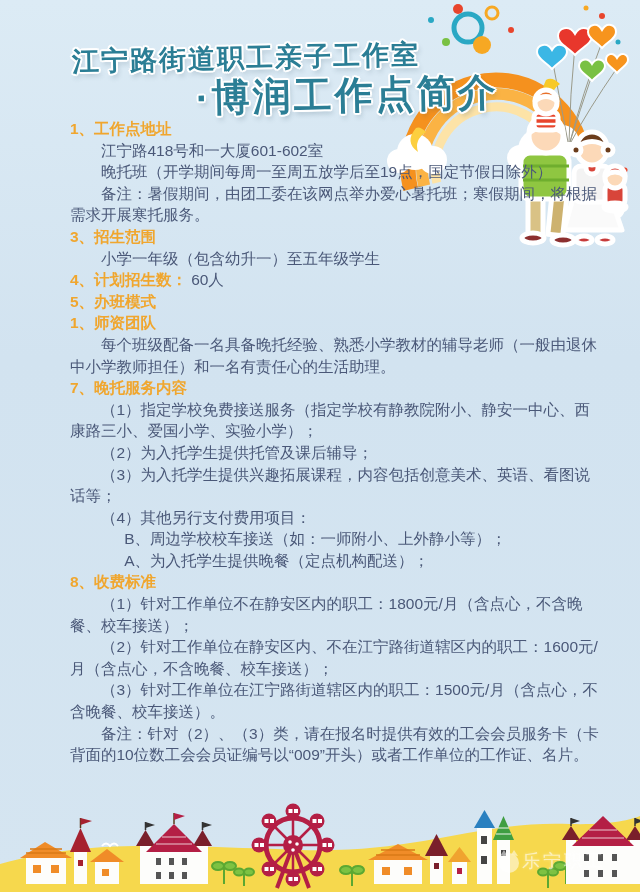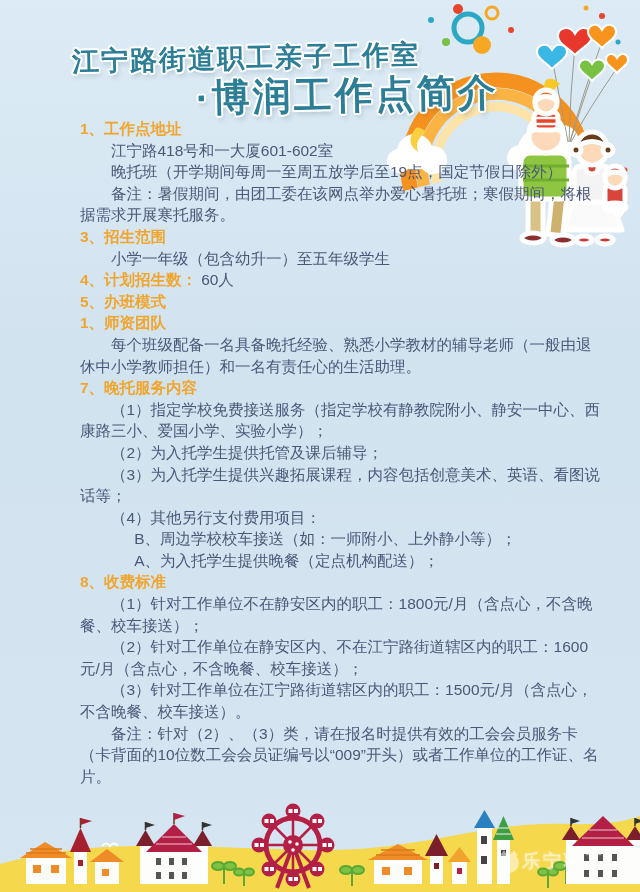--- a/index.html
+++ b/index.html
@@ -8,31 +8,31 @@
           background:linear-gradient(180deg,#dcebf5 0%,#d2e3f0 40%,#d5e5f1 100%);}
   
   .title1,.title2{position:absolute;z-index:3;font-weight:800;color:#2b7e95;white-space:nowrap;
     text-shadow:-2px 0 0 #fff,2px 0 0 #fff,0 -2px 0 #fff,0 2px 0 #fff,
                 -1.5px -1.5px 0 #fff,1.5px 1.5px 0 #fff,-1.5px 1.5px 0 #fff,1.5px -1.5px 0 #fff,
                 2px 4px 5px rgba(40,70,90,.25);}
   .title1{left:72px;top:40px;font-size:27px;letter-spacing:2px;transform:rotate(-1.2deg);}
   .title2{left:196px;top:70px;font-size:38px;letter-spacing:3px;transform:rotate(-1.2deg);}
   
   .content{position:absolute;z-index:2;left:70px;right:36px;top:118px;
-           font-size:15.5px;line-height:21.6px;color:#4a5878;margin-left:10px;}
+           font-size:15.5px;line-height:21.6px;color:#4a5878;}
   .sec h3{margin:0;font-size:15.5px;line-height:21.6px;font-weight:bold;color:#f0a62e;}
   .sec h3 .hv{color:#4a5878;font-weight:normal;margin-left:4px;}
   .sec p{margin:0;}
   .ind{text-indent:2em;}
   .sub{text-indent:3.5em;}
   
   .deco-top{position:absolute;z-index:1;top:0;right:0;width:270px;height:262px;}
   .deco-bottom{position:absolute;z-index:1;left:0;bottom:0;width:640px;height:92px;}
   .watermark{position:absolute;z-index:4;right:34px;bottom:18px;display:flex;align-items:center;
-             gap:0;opacity:.62;color:#fff;font-size:18px;font-weight:bold;letter-spacing:3px;
+             gap:0;opacity:.62;color:#fff;font-size:18px;font-weight:normal;letter-spacing:3px;
              text-shadow:0 0 3px rgba(255,255,255,.6);}
 </style>
 </head>
 <body>
 
 <div class="poster">
 
   <svg class="deco-top" viewBox="0 0 270 262">
 
     <g>

